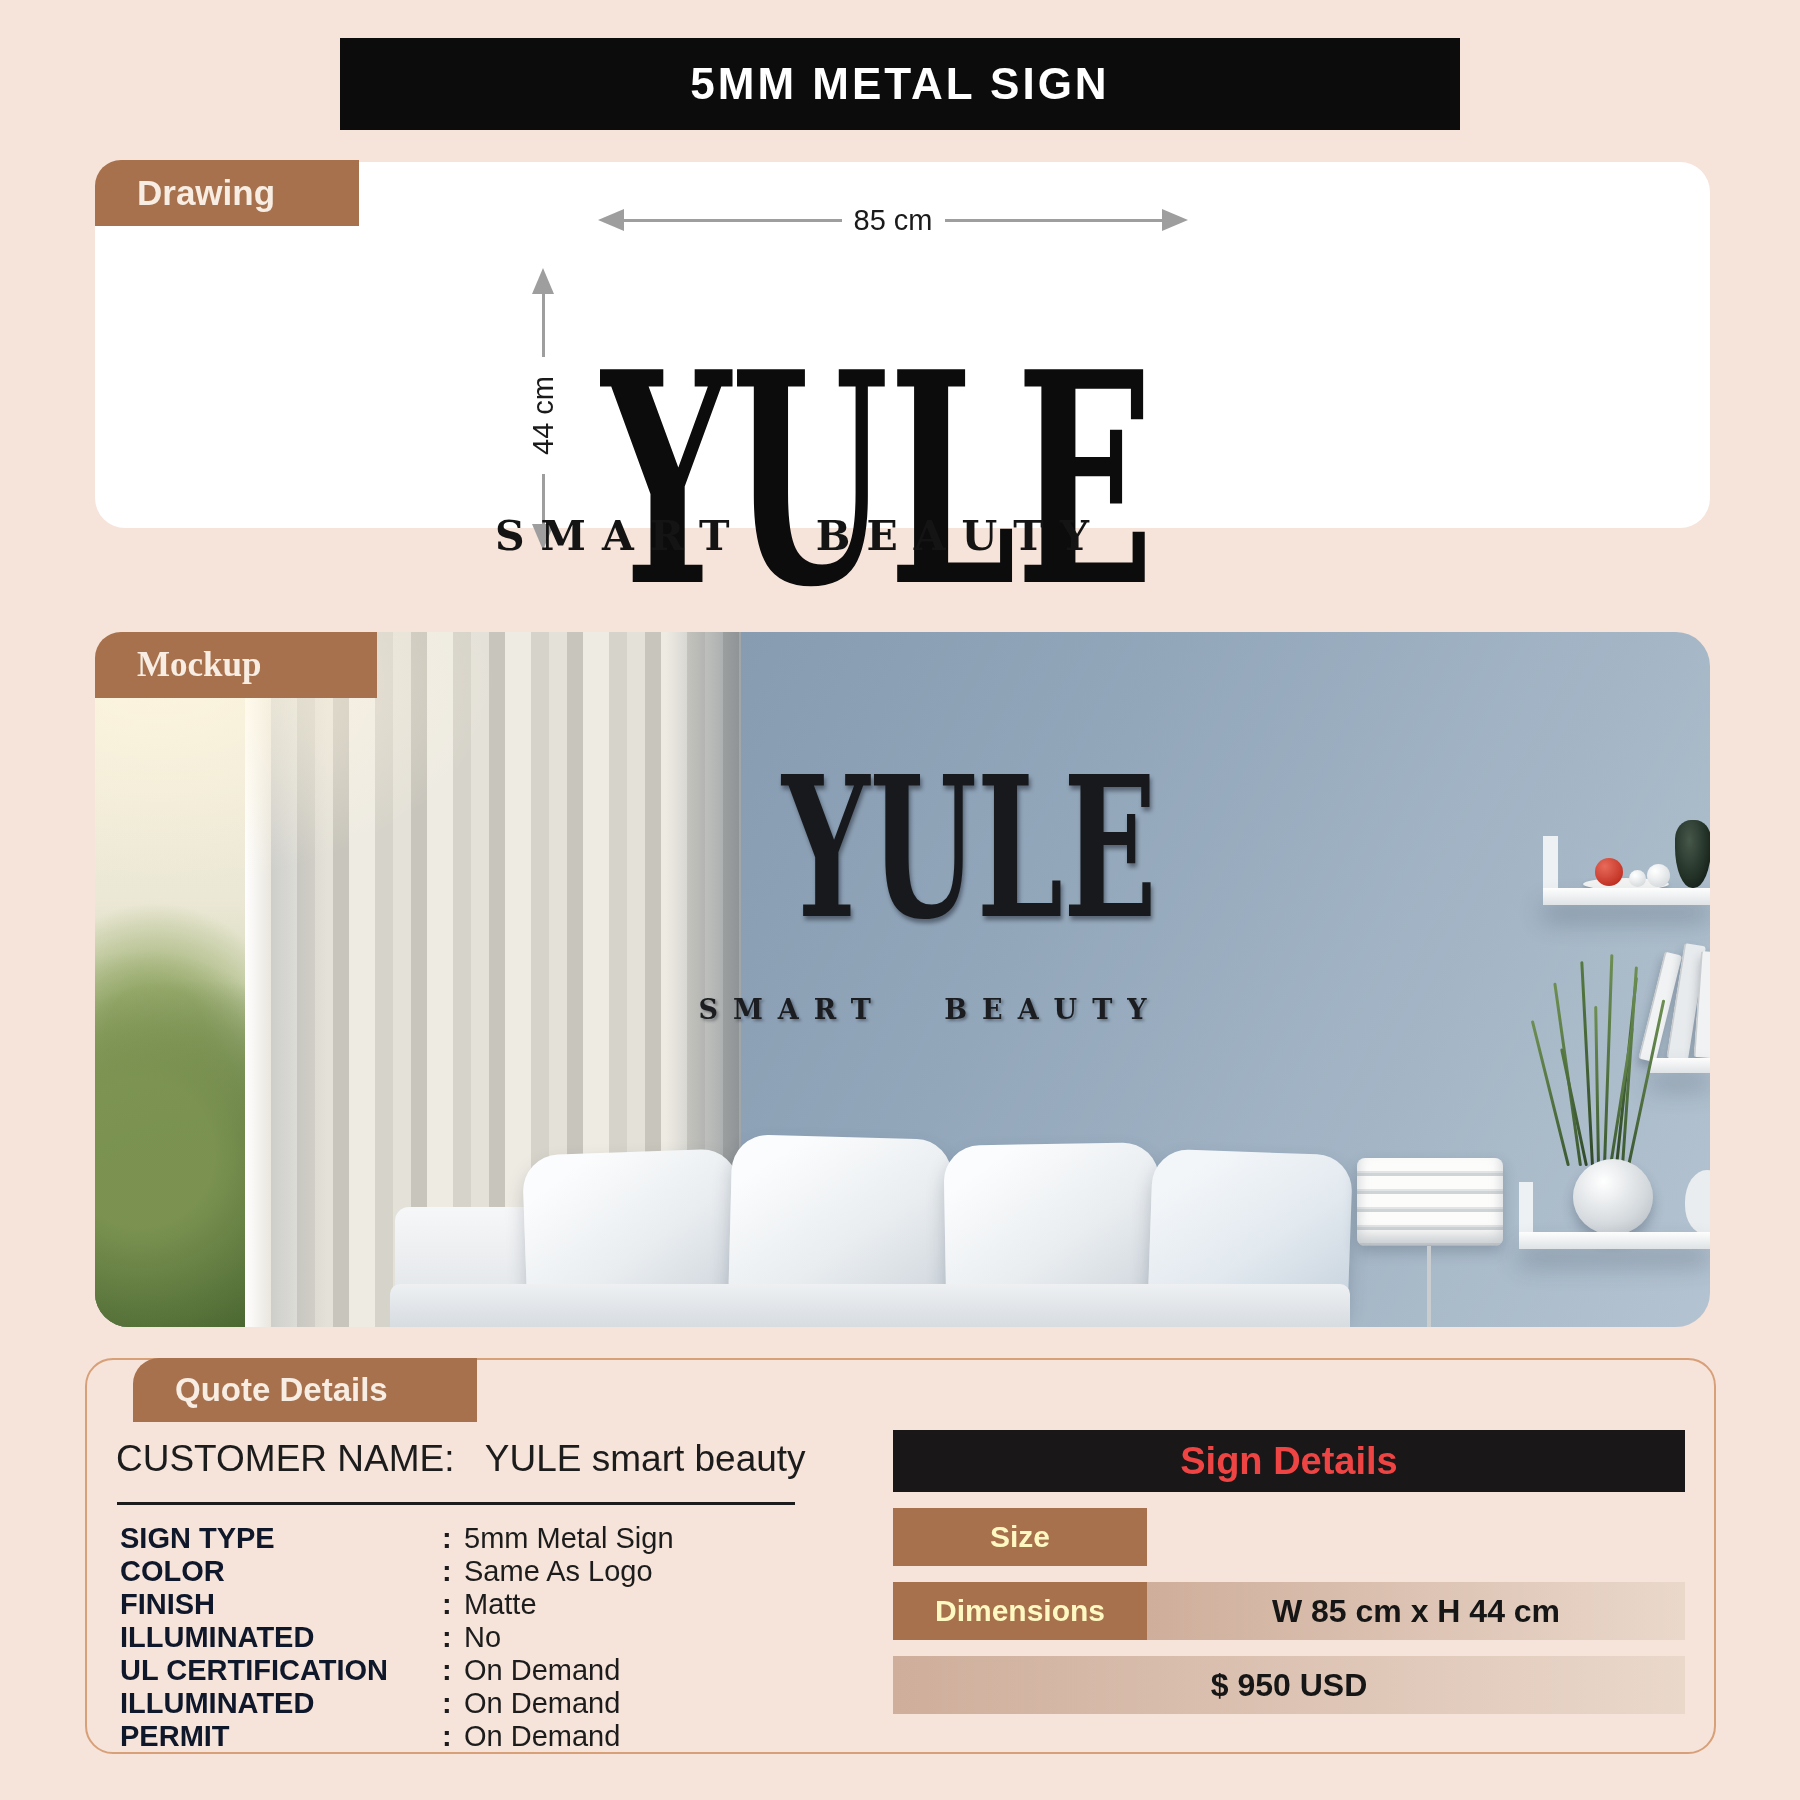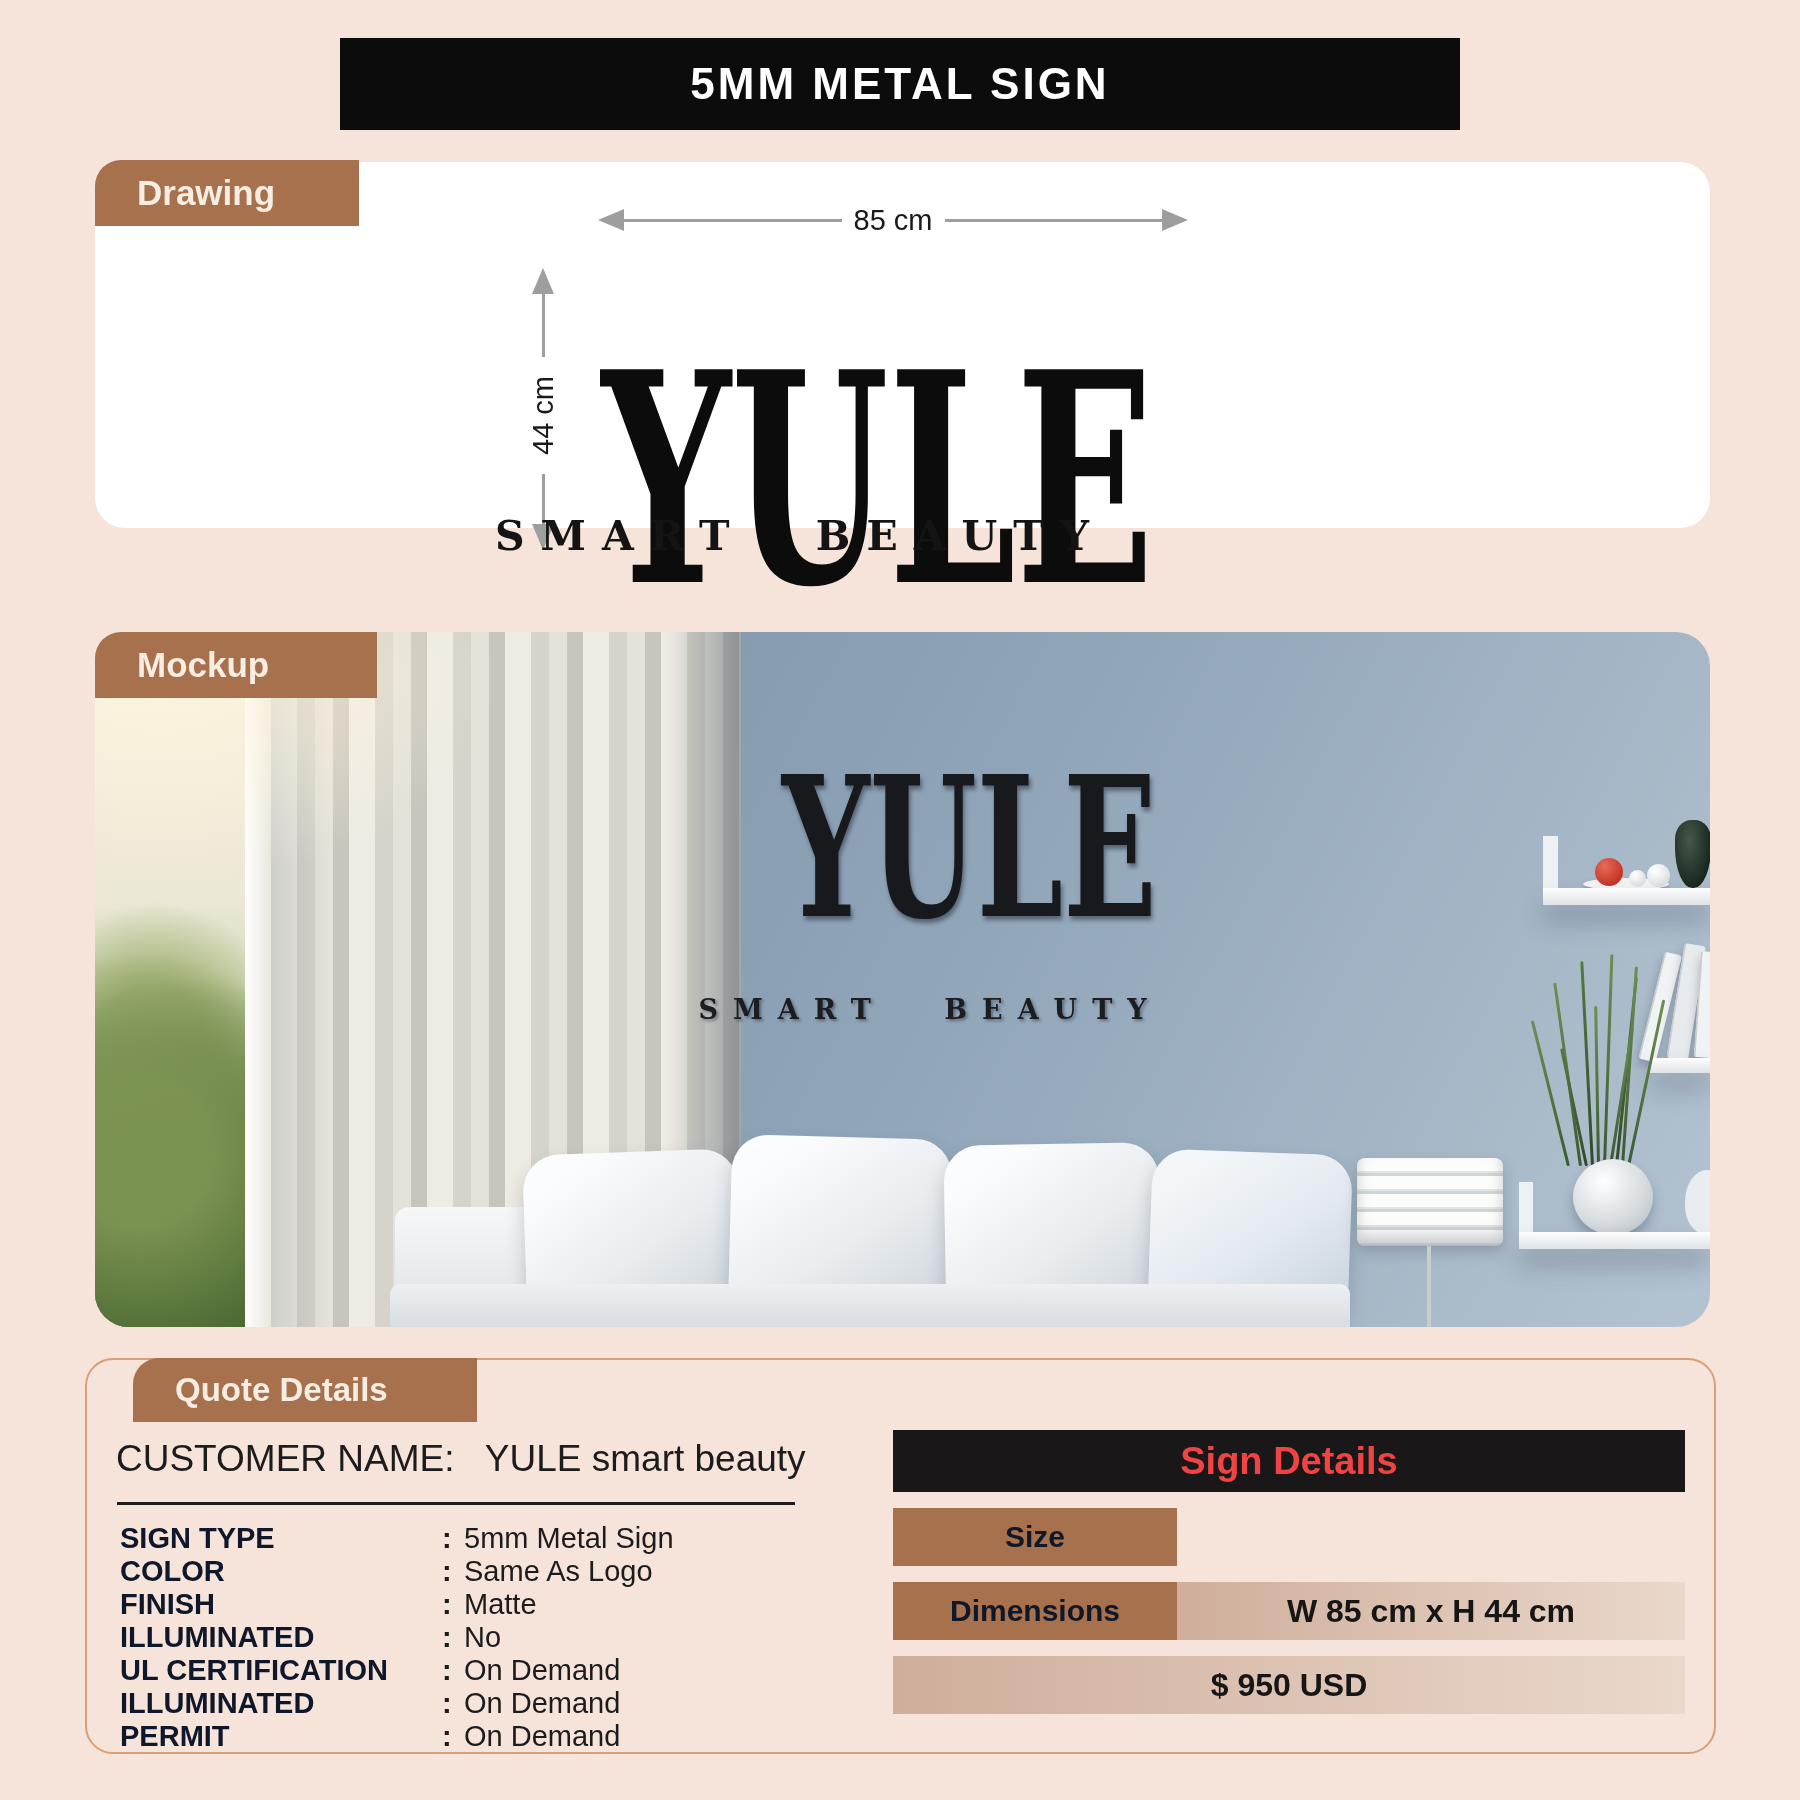--- a/index.html
+++ b/index.html
@@ -8,21 +8,21 @@
 
   
   .banner{position:absolute;left:340px;top:38px;width:1120px;height:92px;background:#0d0c0c;
           display:flex;align-items:center;justify-content:center;}
   .banner span{color:#ffffff;font-size:44px;font-weight:bold;letter-spacing:3px;}
 
   
   .tab{position:absolute;background:#a8714d;color:#f7ede3;font-weight:bold;
        border-radius:26px 0 0 0;display:flex;align-items:center;padding-left:42px;z-index:6;}
   .tab-drawing{left:95px;top:160px;width:222px;height:66px;font-size:35px;}
-  .tab-mockup{left:95px;top:632px;width:240px;height:66px;font-size:35px;}
+  .tab-mockup{left:95px;top:632px;width:240px;height:66px;font-size:35px;font-family:Liberation Serif, serif;}
   .tab-quote{left:85px;top:1358px;width:302px;height:64px;font-size:33px;margin-left:48px;}
 
   
   .drawing-panel{position:absolute;left:95px;top:162px;width:1615px;height:366px;background:#ffffff;
                  border-radius:30px;z-index:2;}
   .hdim{position:absolute;left:503px;top:42px;width:590px;height:32px;display:flex;align-items:center;text-align:center;}
   .dline{flex:1;height:3px;background:#9e9e9e;}
   .dtext{margin:0 12px;font-size:29px;color:#1a1a1a;white-space:nowrap;}
   .ah{width:0;height:0;border-top:11px solid transparent;border-bottom:11px solid transparent;}
   .ah-left{border-right:26px solid #9e9e9e;}
@@ -127,21 +127,21 @@
   .qrows{position:absolute;left:120px;top:1522px;z-index:5;}
   .qrow{display:flex;align-items:baseline;height:31px;margin-bottom:2px;font-size:29px;}
   .qlabel{width:322px;font-weight:bold;color:#0f172a;}
   .qsep{width:22px;font-weight:bold;}
   .qval{color:#1c1c1c;}
 
   .sd-table{position:absolute;left:893px;top:1430px;width:792px;z-index:5;}
   .sd-header{height:62px;background:#191718;color:#ef4444;display:flex;align-items:center;justify-content:center;
              font-size:38px;font-weight:bold;}
   .sd-row{display:flex;margin-top:16px;height:58px;}
-  .sd-label{width:284px;background:#a8714d;color:#0f172a;font-weight:bold;font-size:30px;
+  .sd-label{width:254px;background:#a8714d;color:#fef9c3;font-weight:bold;font-size:30px;
             display:flex;align-items:center;justify-content:center;}
   .sd-value{flex:1;background:linear-gradient(90deg,#cfae9b,#ead8cb);color:#161616;font-weight:bold;font-size:32px;
             display:flex;align-items:center;justify-content:center;}
 </style>
 </head>
 <body>
 
 <div class="page">
 
   <div class="banner">

